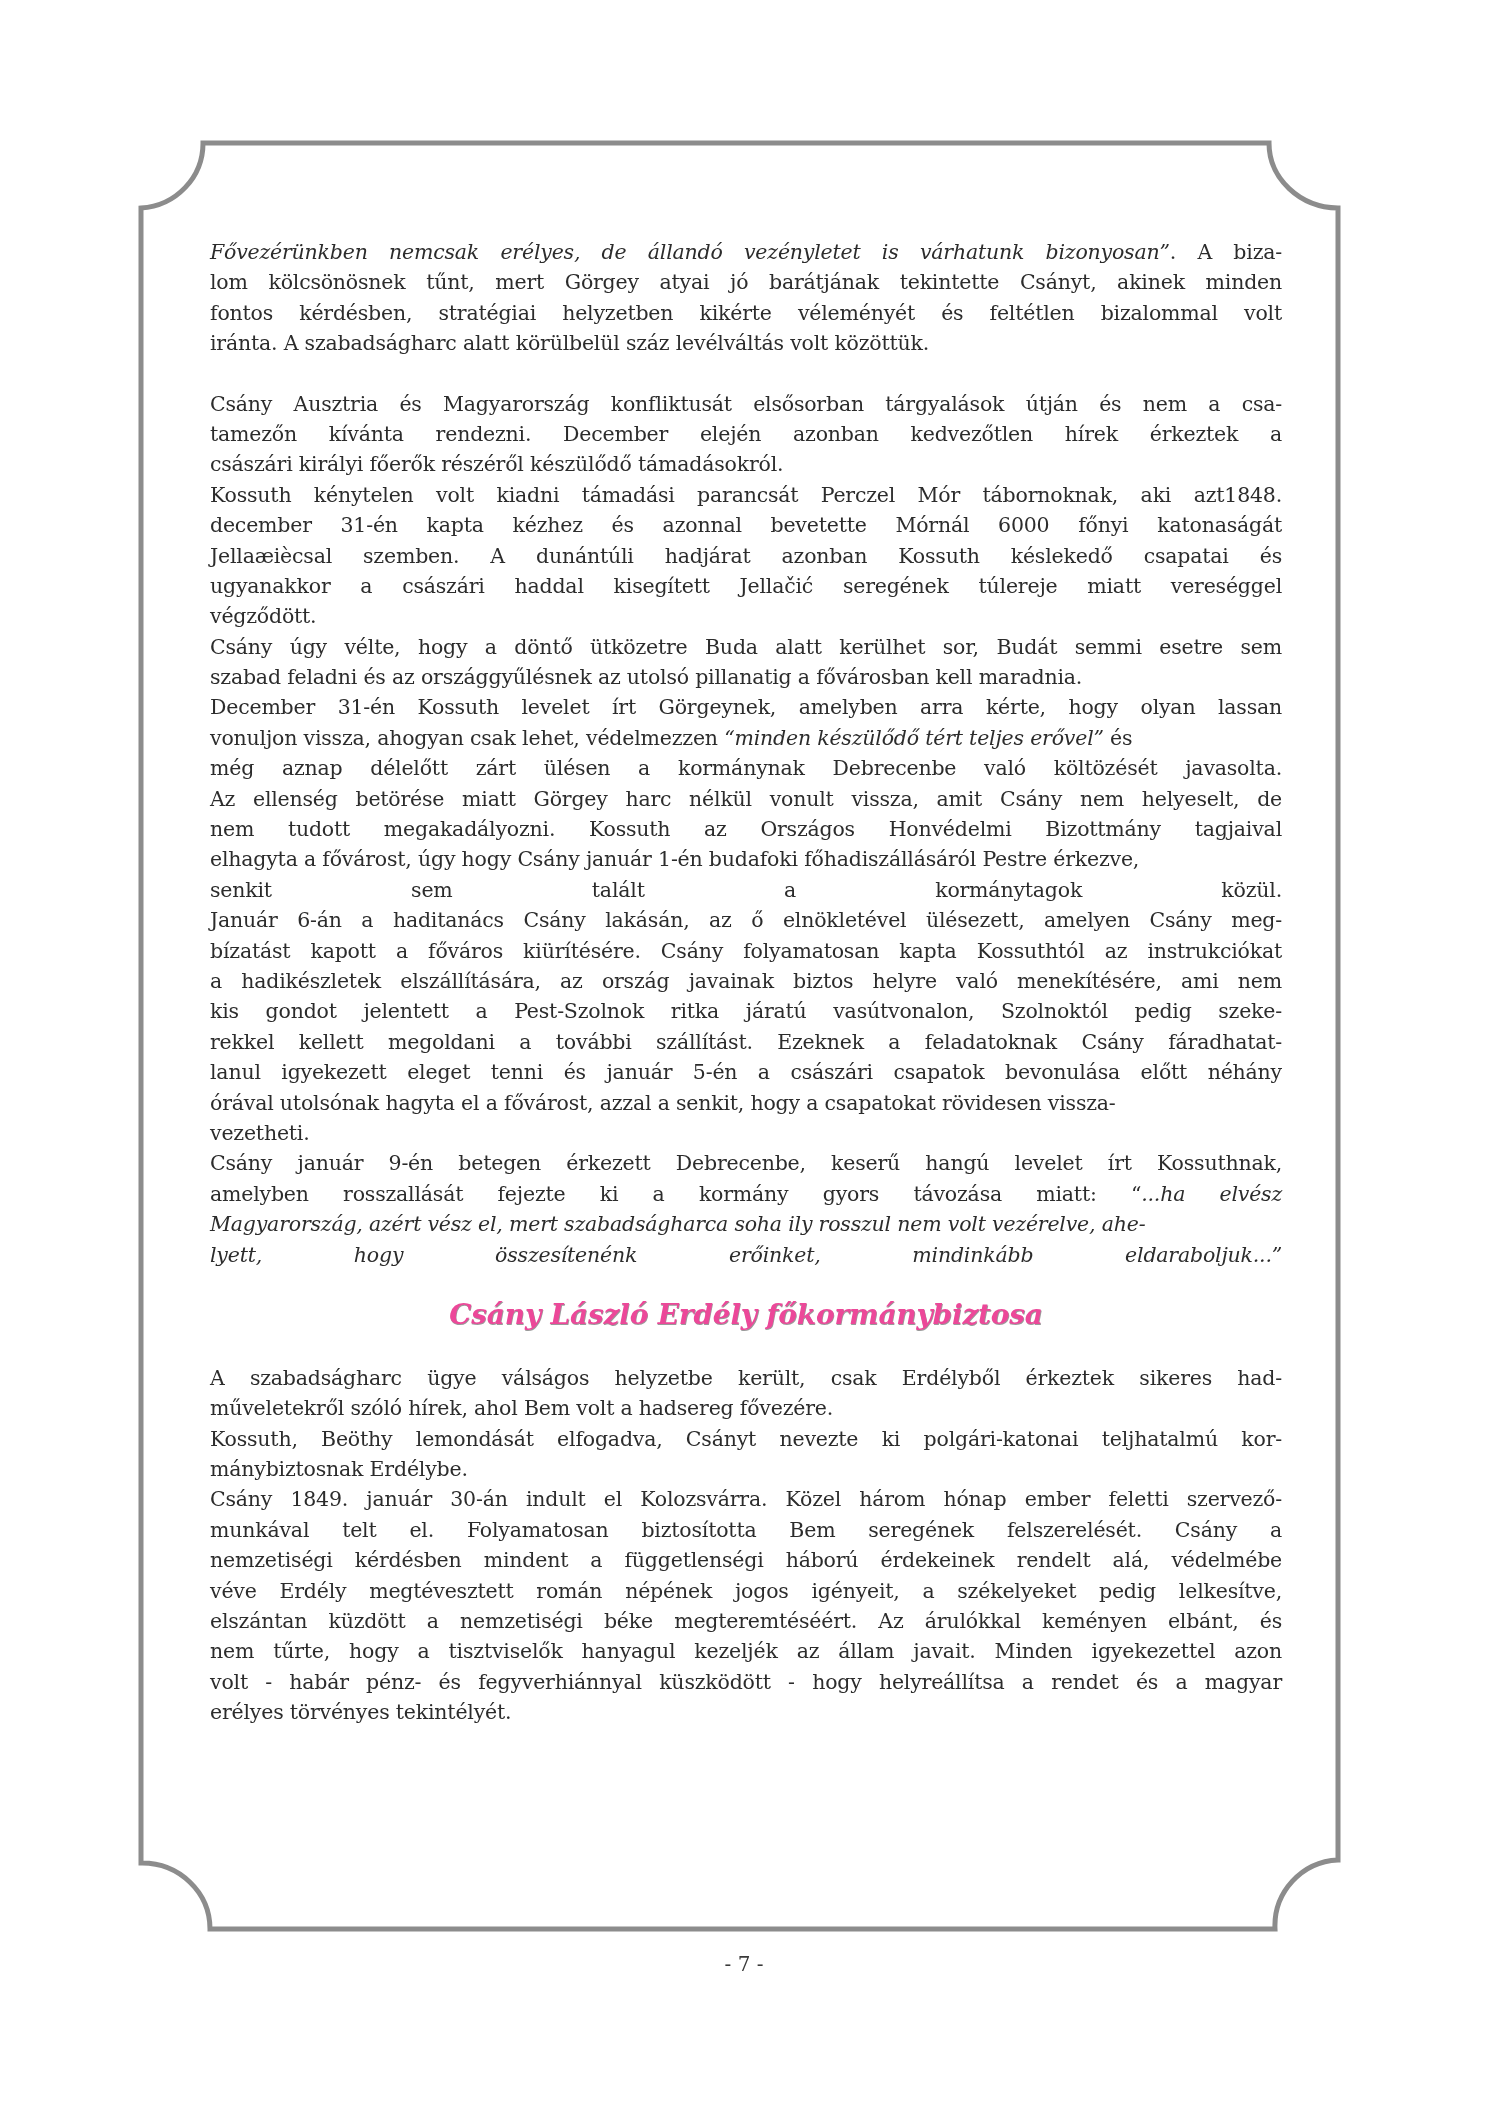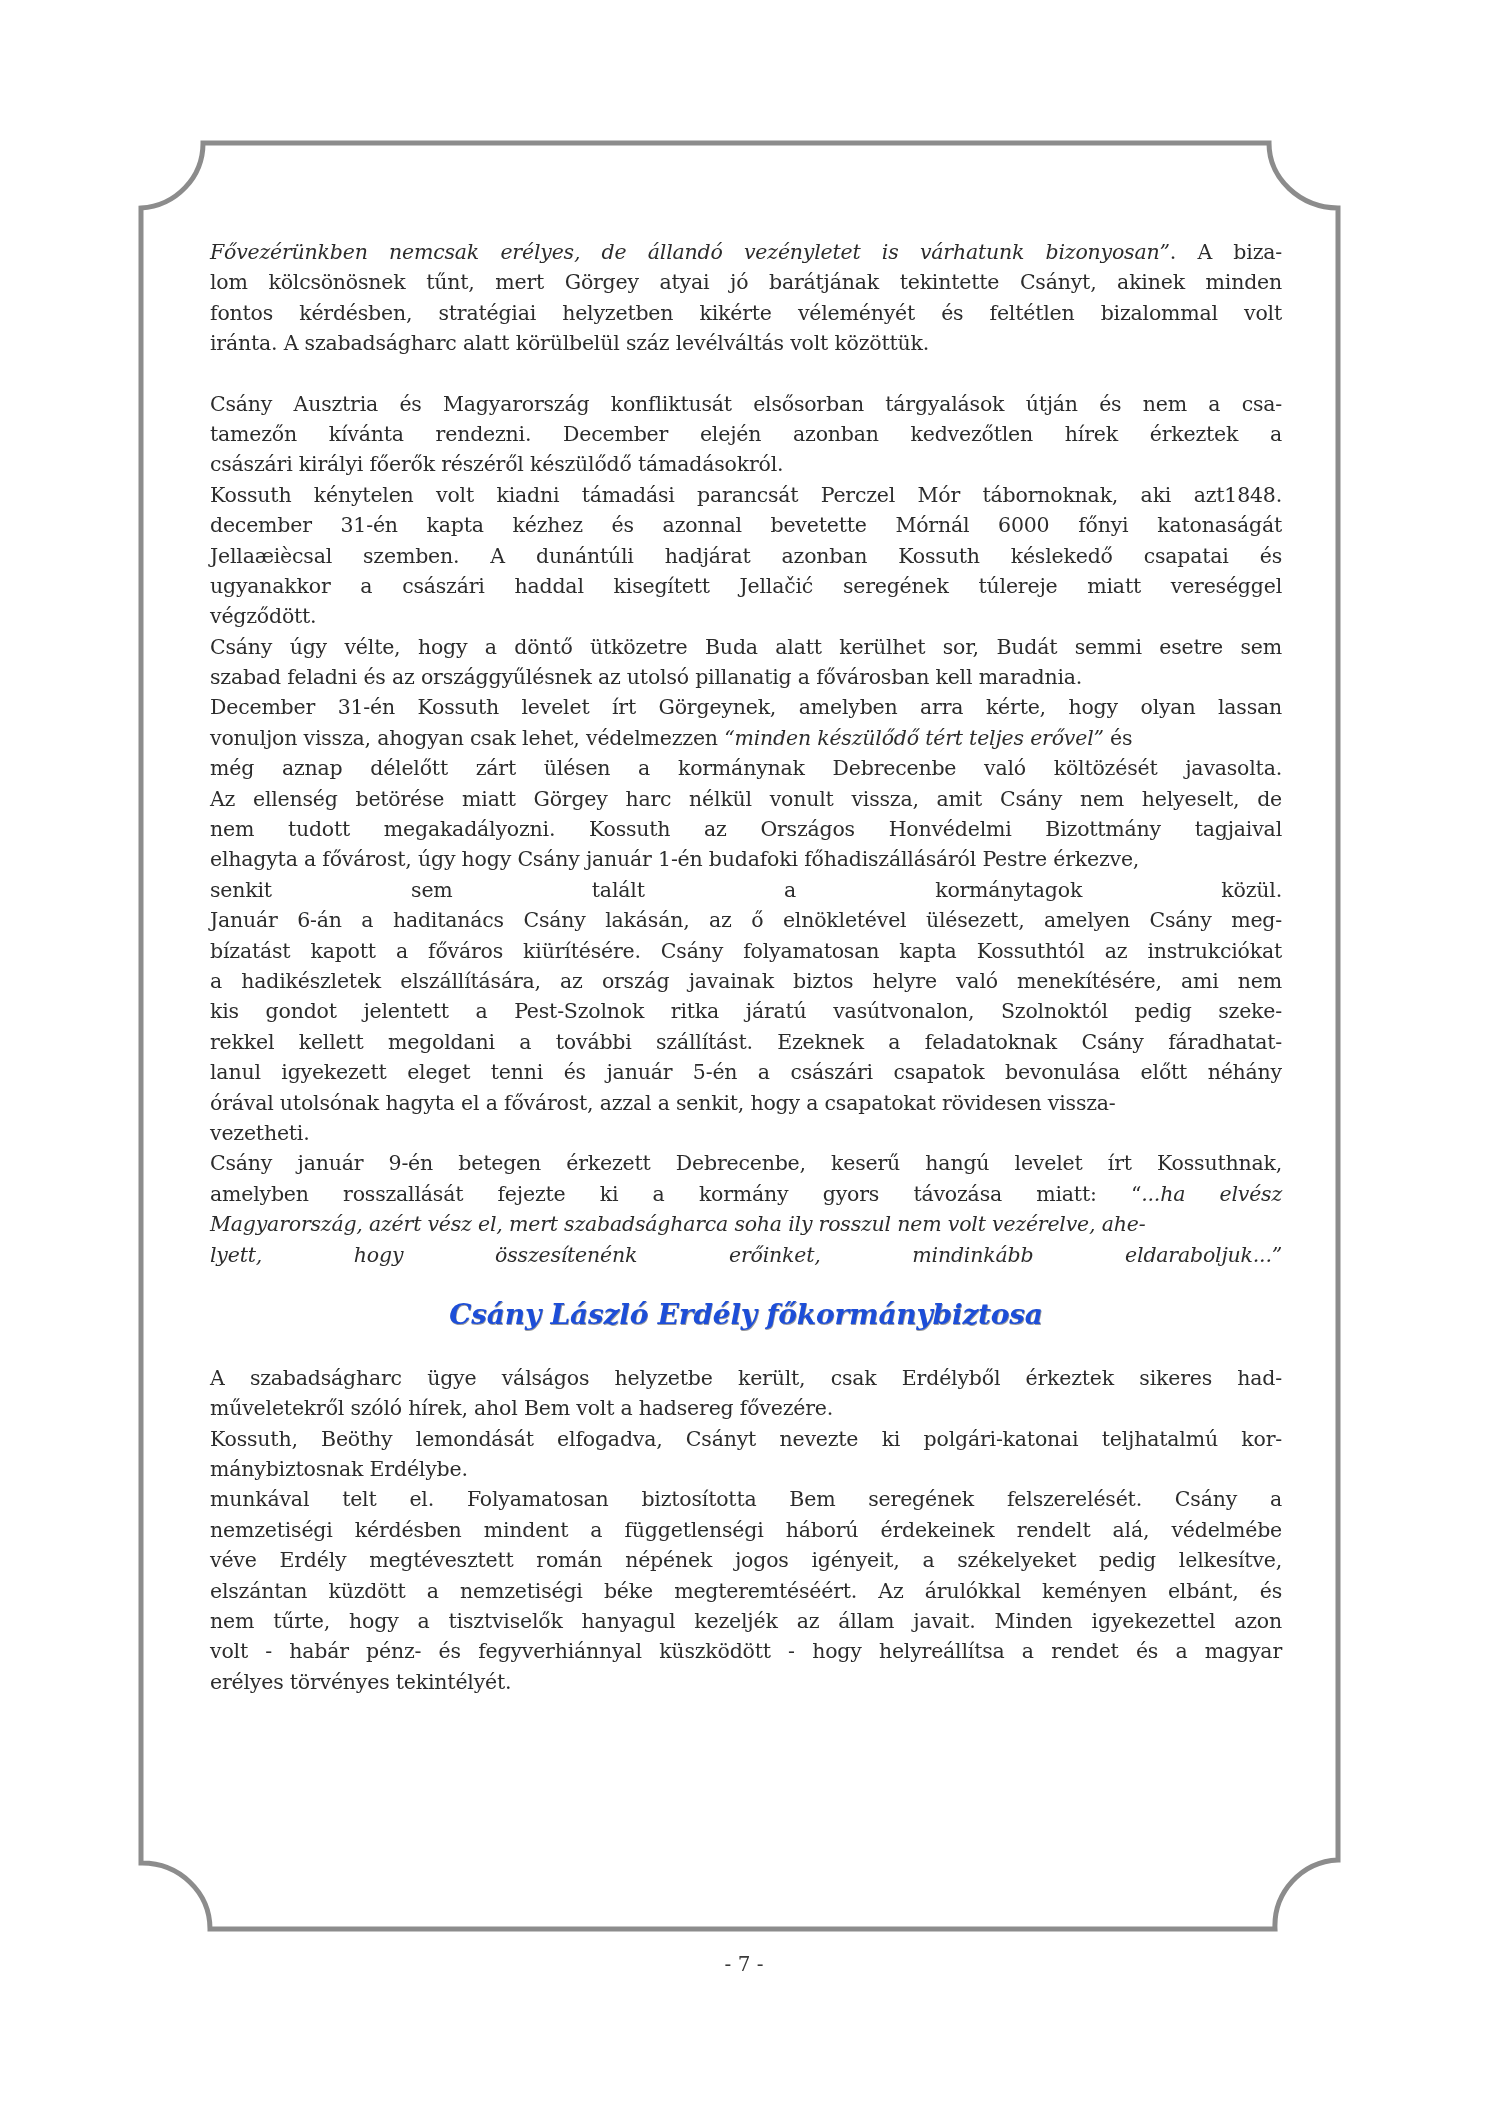--- a/index.html
+++ b/index.html
@@ -12,21 +12,21 @@
     letter-spacing: -0.2px;
   }
   .para { margin: 0; }
   .line { display: block; text-align: justify; text-align-last: justify; white-space: nowrap; height: 30.4px; }
   .line.last { text-align-last: left; }
   .gap { height: 30px; }
   .it { font-style: italic; }
   .heading {
     font-family: "DejaVu Serif", "Liberation Serif", serif;
     font-weight: bold; font-style: italic; font-size: 28px;
-    text-align: center; color: #1d4ed8; margin: 27px 0 30px 0; height: 36px; line-height: 36px;
+    text-align: center; color: #ec4899; margin: 27px 0 30px 0; height: 36px; line-height: 36px;
     text-shadow: 0.6px 0.6px 0 #9a9a9a;
   }
   .page-number {
     position: absolute; left: 0; width: 1488px; top: 1952px; text-align: center;
     font-family: "DejaVu Serif", "Liberation Serif", serif; font-size: 20px; color: #3a3a3a;
   }
 </style>
 </head>
 <body>
 
@@ -72,20 +72,21 @@
       <span class="line"><span>amelyben rosszallását fejezte ki a kormány gyors távozása miatt: “</span><span class="it">...ha elvész</span></span>
       <span class="line last"><span class="it">Magyarország, azért vész el, mert szabadságharca soha ily rosszul nem volt vezérelve, ahe-</span></span>
       <span class="line"><span class="it">lyett, hogy összesítenénk erőinket, mindinkább eldaraboljuk...”</span></span>
     </div>
   <div class="heading">Csány László Erdély főkormánybiztosa</div>
   <div id="p3" class="para">
       <span class="line"><span>A szabadságharc ügye válságos helyzetbe került, csak Erdélyből érkeztek sikeres had-</span></span>
       <span class="line last"><span>műveletekről szóló hírek, ahol Bem volt a hadsereg fővezére.</span></span>
       <span class="line"><span>Kossuth, Beöthy lemondását elfogadva, Csányt nevezte ki polgári-katonai teljhatalmú kor-</span></span>
       <span class="line last"><span>mánybiztosnak Erdélybe.</span></span>
+      <span class="line"><span>Csány 1849. január 30-án indult el Kolozsvárra. Közel három hónap ember feletti szervező-</span></span>
       <span class="line"><span>munkával telt el. Folyamatosan biztosította Bem seregének felszerelését. Csány a</span></span>
       <span class="line"><span>nemzetiségi kérdésben mindent a függetlenségi háború érdekeinek rendelt alá, védelmébe</span></span>
       <span class="line"><span>véve Erdély megtévesztett román népének jogos igényeit, a székelyeket pedig lelkesítve,</span></span>
       <span class="line"><span>elszántan küzdött a nemzetiségi béke megteremtéséért. Az árulókkal keményen elbánt, és</span></span>
       <span class="line"><span>nem tűrte, hogy a tisztviselők hanyagul kezeljék az állam javait. Minden igyekezettel azon</span></span>
       <span class="line"><span>volt - habár pénz- és fegyverhiánnyal küszködött - hogy helyreállítsa a rendet és a magyar</span></span>
       <span class="line last"><span>erélyes törvényes tekintélyét.</span></span>
     </div>
 </div>
 

